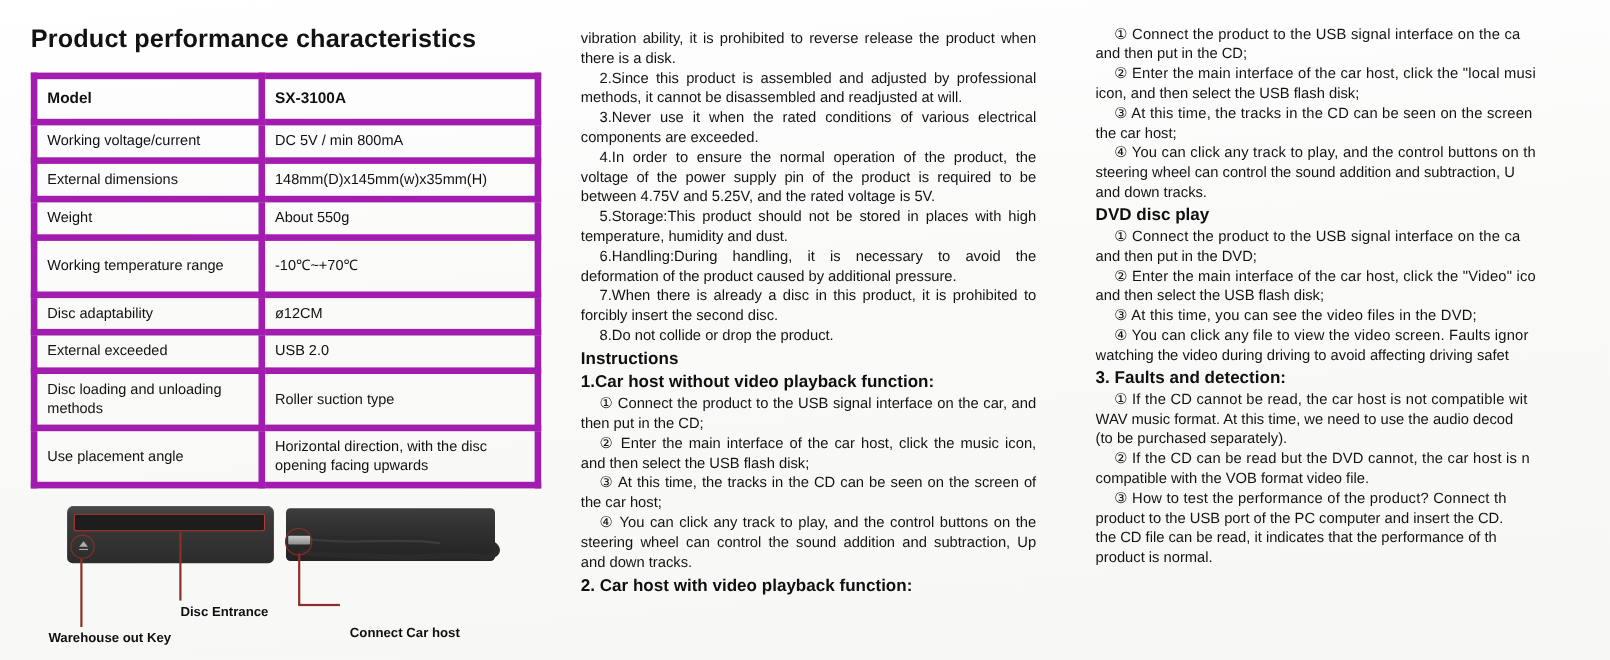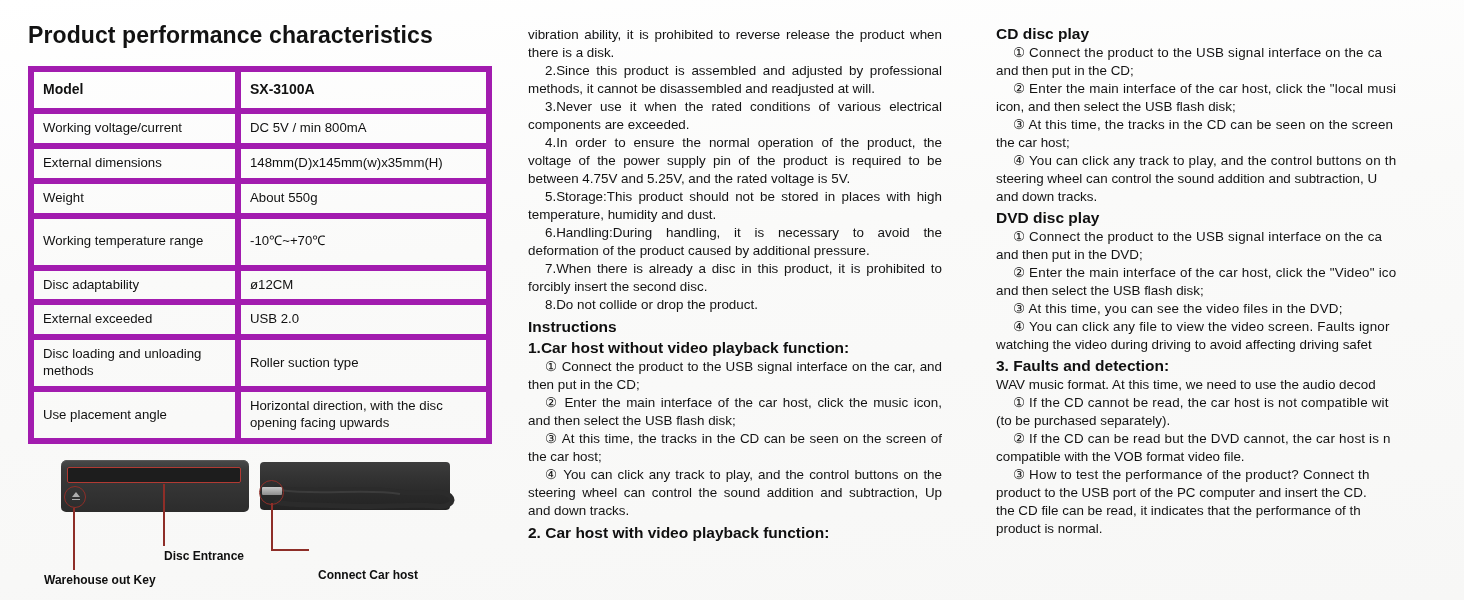--- a/index.html
+++ b/index.html
@@ -309,21 +309,20 @@
     <p class="body indent">①  Connect the product to the USB signal interface on the car, and then put in the CD;</p>
     <p class="body indent">②  Enter the main interface of the car host, click the music icon, and then select the USB flash disk;</p>
     <p class="body indent">③  At this time, the tracks in the CD can be seen on the screen of the car host;</p>
     <p class="body indent">④  You can click any track to play, and the control buttons on the steering wheel can control the sound addition and subtraction, Up and down tracks.</p>
 
     <div class="head-bold" style="margin-top:3px;">2. Car host with video playback function:</div>
   </div>
 
   <div class="col col-right">
 
-    <div class="head-bold">CD disc play</div>
 
     <p class="nowrap-line circ" style="text-indent:17px;">①  Connect the product to the USB signal interface on the ca</p>
     <p class="nowrap-line">and then put in the CD;</p>
 
     <p class="nowrap-line circ" style="text-indent:17px;">②  Enter the main interface of the car host, click the "local musi</p>
     <p class="nowrap-line">icon, and then select the USB flash disk;</p>
 
     <p class="nowrap-line circ" style="text-indent:17px;">③  At this time, the tracks in the CD can be seen on the screen </p>
     <p class="nowrap-line">the car host;</p>
 
@@ -339,22 +338,22 @@
     <p class="nowrap-line circ" style="text-indent:17px;">②  Enter the main interface of the car host, click the "Video" ico</p>
     <p class="nowrap-line">and then select the USB flash disk;</p>
 
     <p class="nowrap-line circ" style="text-indent:17px;">③  At this time, you can see the video files in the DVD;</p>
 
     <p class="nowrap-line circ" style="text-indent:17px;">④  You can click any file to view the video screen. Faults ignor</p>
     <p class="nowrap-line">watching the video during driving to avoid affecting driving safet</p>
 
     <div class="head-bold">3. Faults and detection:</div>
 
+    <p class="nowrap-line circ" style="text-indent:17px;">①  If the CD cannot be read, the car host is not compatible wit</p>
     <p class="nowrap-line">WAV music format. At this time, we need to use the audio decod</p>
-    <p class="nowrap-line circ" style="text-indent:17px;">①  If the CD cannot be read, the car host is not compatible wit</p>
     <p class="nowrap-line">(to be purchased separately).</p>
 
     <p class="nowrap-line circ" style="text-indent:17px;">②  If the CD can be read but the DVD cannot, the car host is n</p>
     <p class="nowrap-line">compatible with the VOB format video file.</p>
 
     <p class="nowrap-line circ" style="text-indent:17px;">③  How to test the performance of the product? Connect th</p>
     <p class="nowrap-line">product to the USB port of the PC computer and insert the CD.</p>
     <p class="nowrap-line">the CD file can be read, it indicates that the performance of th</p>
     <p class="nowrap-line">product is normal.</p>
   </div>

